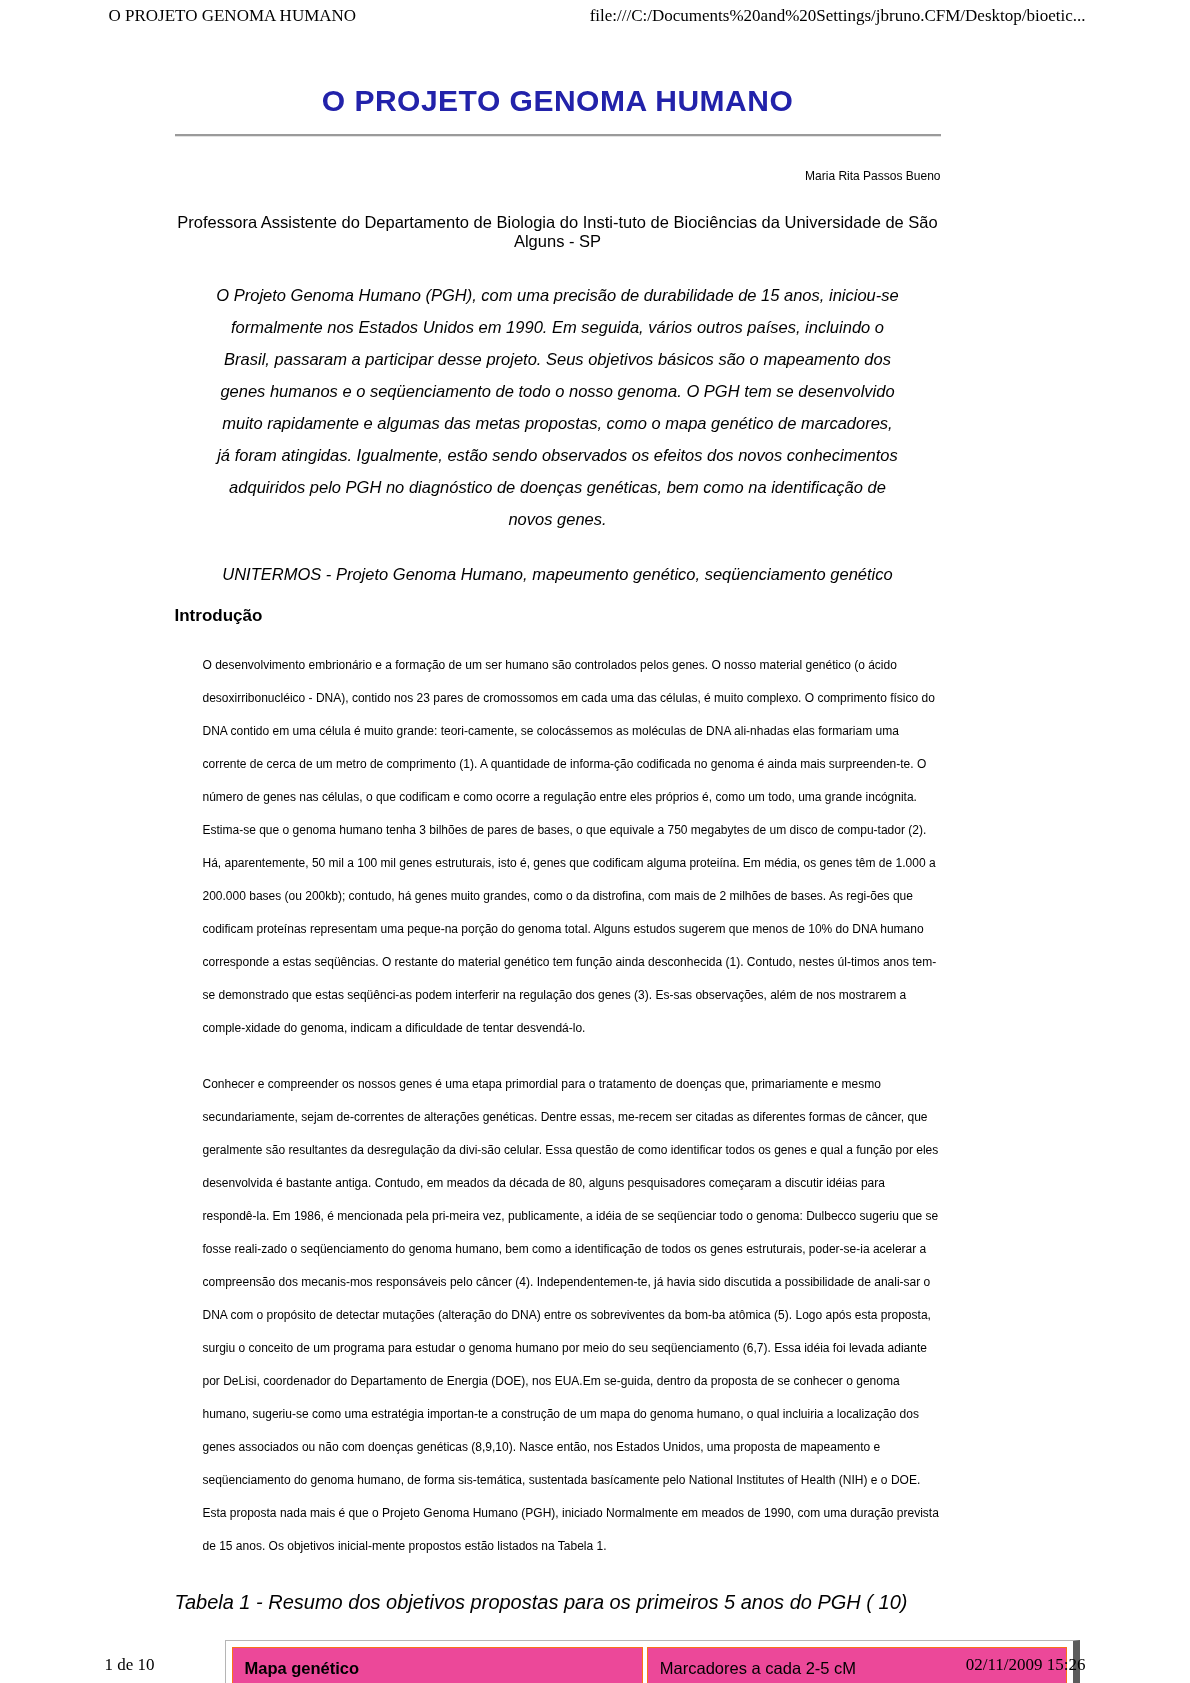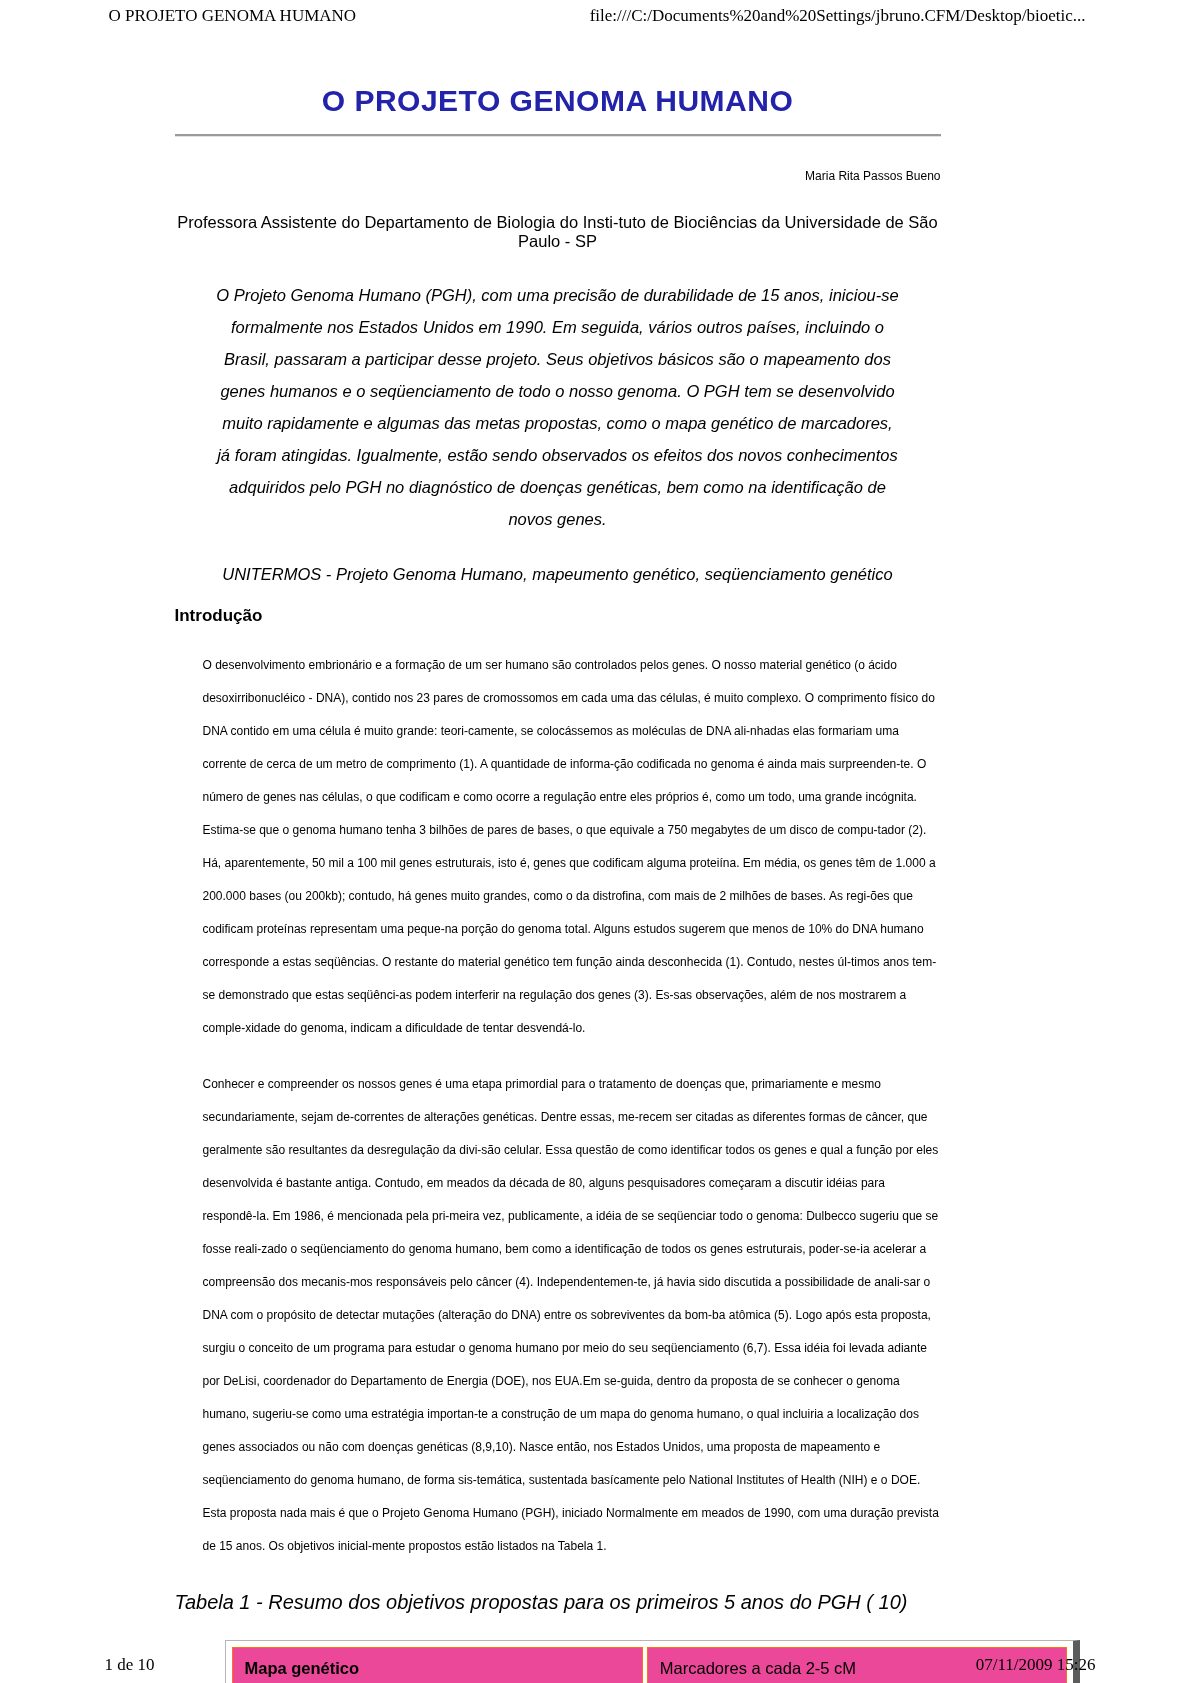--- a/index.html
+++ b/index.html
@@ -13,21 +13,21 @@
     font-family:"Liberation Sans", sans-serif;
     overflow:hidden;
   }
   .print-header {
     position:absolute; top:6px; left:14px; right:10px;
     display:flex; justify-content:space-between;
     font-family:"Liberation Serif", serif;
     font-size:17px;
   }
   .print-footer {
-    position:absolute; bottom:8px; left:10px; right:0;
+    position:absolute; bottom:8px; left:10px; right:10px;
     display:flex; justify-content:space-between;
     font-family:"Liberation Serif", serif;
     font-size:17px;
   }
   .content { padding:60px 155px 0 80px; }
   .title {
     margin-top:24px;
     text-align:center;
     font-size:30px;
     font-weight:bold;
@@ -86,21 +86,21 @@
   </div>
 
   <div class="content">
 
     <div class="title" style="color: rgb(34, 34, 170);">O PROJETO GENOMA HUMANO</div>
 
     <div class="rule"></div>
 
     <div class="author">Maria Rita Passos Bueno</div>
 
-    <div class="affiliation">Professora Assistente do Departamento de Biologia do Insti-tuto de Biociências da Universidade de São Paulo - SP</div>
+    <div class="affiliation">Professora Assistente do Departamento de Biologia do Insti-tuto de Biociências da Universidade de São Alguns - SP</div>
 
     <div class="abstract">O Projeto Genoma Humano (PGH), com uma precisão de durabilidade de 15 anos, iniciou-se formalmente nos Estados Unidos em 1990. Em seguida, vários outros países, incluindo o Brasil, passaram a participar desse projeto. Seus objetivos básicos são o mapeamento dos genes humanos e o seqüenciamento de todo o nosso genoma. O PGH tem se desenvolvido muito rapidamente e algumas das metas propostas, como o mapa genético de marcadores, já foram atingidas. Igualmente, estão sendo observados os efeitos dos novos conhecimentos adquiridos pelo PGH no diagnóstico de doenças genéticas, bem como na identificação de novos genes.</div>
 
     <div class="unitermos">UNITERMOS - Projeto Genoma Humano, mapeumento genético, seqüenciamento genético</div>
 
     <div class="section-heading">Introdução</div>
 
     <p class="body-para">O desenvolvimento embrionário e a formação de um ser humano são controlados pelos genes. O nosso material genético (o ácido desoxirribonucléico - DNA), contido nos 23 pares de cromossomos em cada uma das células, é muito complexo. O comprimento físico do DNA contido em uma célula é muito grande: teori-camente, se colocássemos as moléculas de DNA ali-nhadas elas formariam uma corrente de cerca de um metro de comprimento (1). A quantidade de informa-ção codificada no genoma é ainda mais surpreenden-te. O número de genes nas células, o que codificam e como ocorre a regulação entre eles próprios é, como um todo, uma grande incógnita. Estima-se que o genoma humano tenha 3 bilhões de pares de bases, o que equivale a 750 megabytes de um disco de compu-tador (2). Há, aparentemente, 50 mil a 100 mil genes estruturais, isto é, genes que codificam alguma proteiína. Em média, os genes têm de 1.000 a 200.000 bases (ou 200kb); contudo, há genes muito grandes, como o da distrofina, com mais de 2 milhões de bases. As regi-ões que codificam proteínas representam uma peque-na porção do genoma total. Alguns estudos sugerem que menos de 10% do DNA humano corresponde a estas seqüências. O restante do material genético tem função ainda desconhecida (1). Contudo, nestes úl-timos anos tem-se demonstrado que estas seqüênci-as podem interferir na regulação dos genes (3). Es-sas observações, além de nos mostrarem a comple-xidade do genoma, indicam a dificuldade de tentar desvendá-lo.</p>
 
     <p class="body-para">Conhecer e compreender os nossos genes é uma etapa primordial para o tratamento de doenças que, primariamente e mesmo secundariamente, sejam de-correntes de alterações genéticas. Dentre essas, me-recem ser citadas as diferentes formas de câncer, que geralmente são resultantes da desregulação da divi-são celular. Essa questão de como identificar todos os genes e qual a função por eles desenvolvida é bastante antiga. Contudo, em meados da década de 80, alguns pesquisadores começaram a discutir idéias para respondê-la. Em 1986, é mencionada pela pri-meira vez, publicamente, a idéia de se seqüenciar todo o genoma: Dulbecco sugeriu que se fosse reali-zado o seqüenciamento do genoma humano, bem como a identificação de todos os genes estruturais, poder-se-ia acelerar a compreensão dos mecanis-mos responsáveis pelo câncer (4). Independentemen-te, já havia sido discutida a possibilidade de anali-sar o DNA com o propósito de detectar mutações (alteração do DNA) entre os sobreviventes da bom-ba atômica (5). Logo após esta proposta, surgiu o conceito de um programa para estudar o genoma humano por meio do seu seqüenciamento (6,7). Essa idéia foi levada adiante por DeLisi, coordenador do Departamento de Energia (DOE), nos EUA.Em se-guida, dentro da proposta de se conhecer o genoma humano, sugeriu-se como uma estratégia importan-te a construção de um mapa do genoma humano, o qual incluiria a localização dos genes associados ou não com doenças genéticas (8,9,10). Nasce então, nos Estados Unidos, uma proposta de mapeamento e seqüenciamento do genoma humano, de forma sis-temática, sustentada basícamente pelo National Institutes of Health (NIH) e o DOE. Esta proposta nada mais é que o Projeto Genoma Humano (PGH), iniciado Normalmente em meados de 1990, com uma duração prevista de 15 anos. Os objetivos inicial-mente propostos estão listados na Tabela 1.</p>
@@ -119,16 +119,16 @@
             <td></td>
           </tr>
         </tbody>
       </table>
     </div>
 
   </div>
 
   <div class="print-footer">
     <span>1 de 10</span>
-    <span>07/11/2009 15:26</span>
+    <span>02/11/2009 15:26</span>
   </div>
 
 </div>
 
 </body></html>

